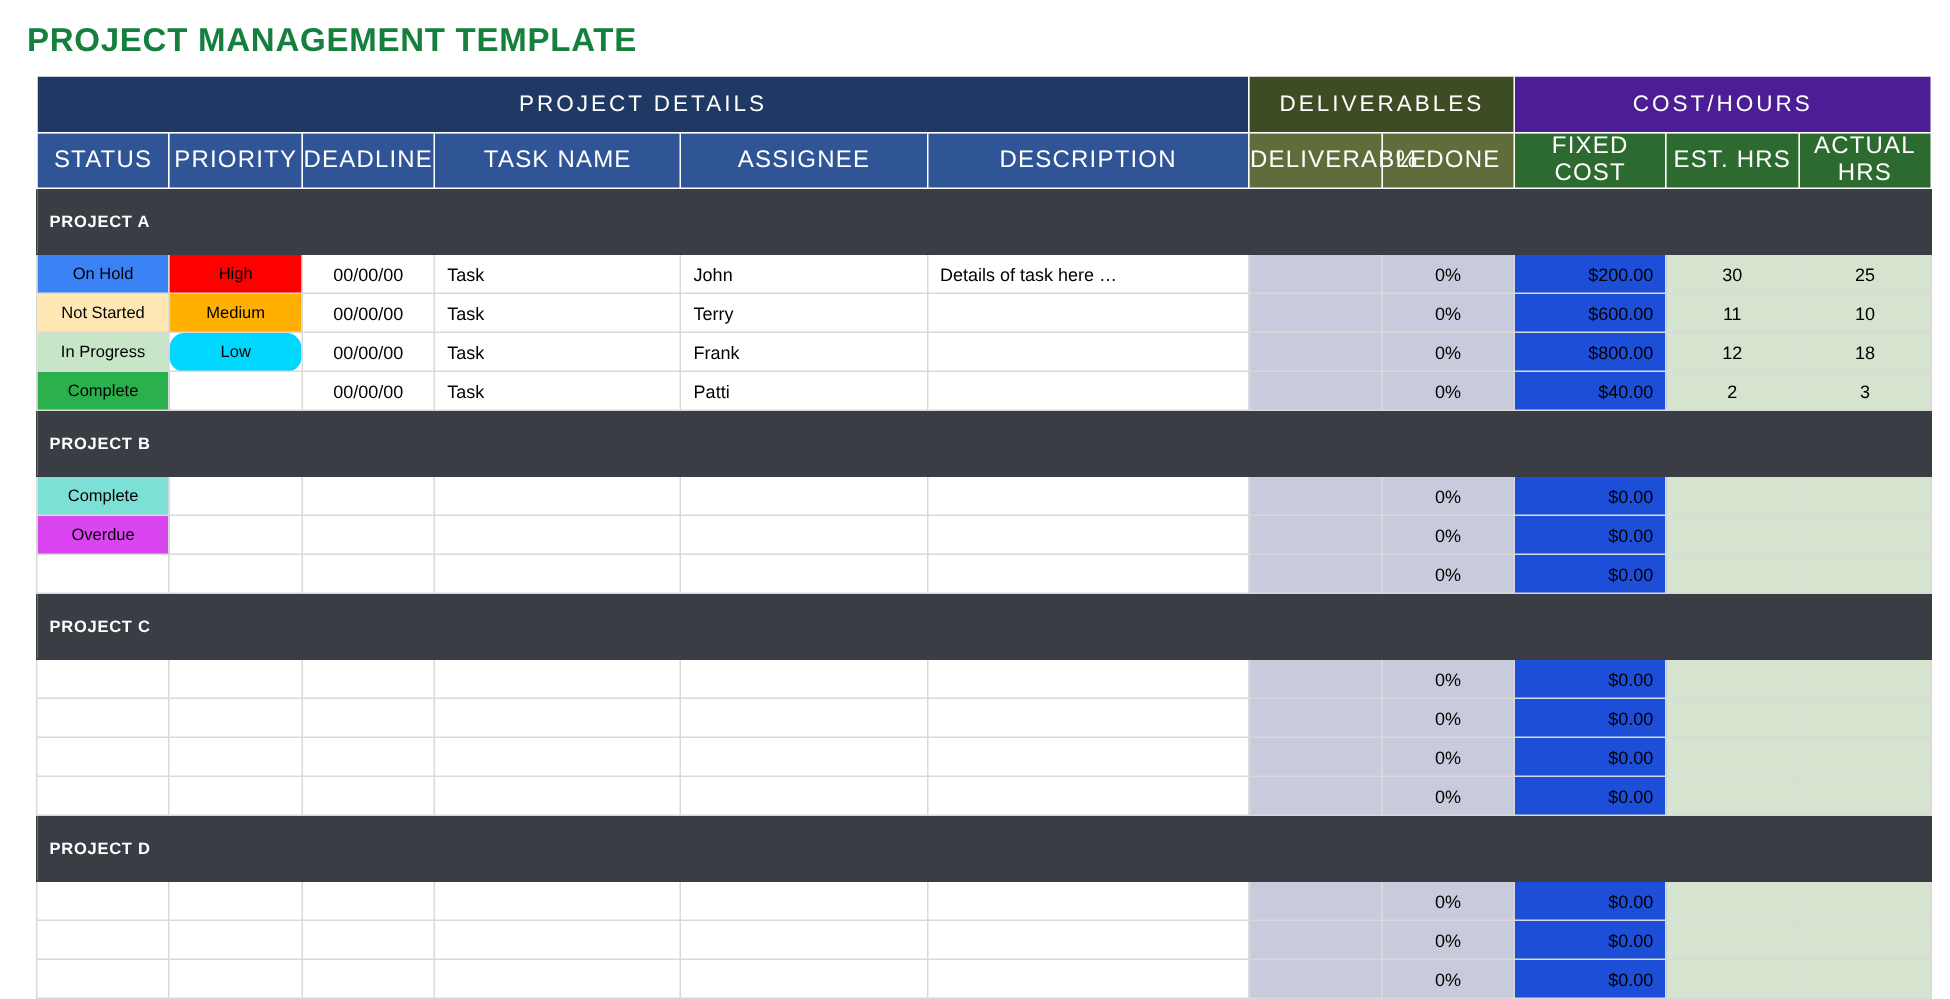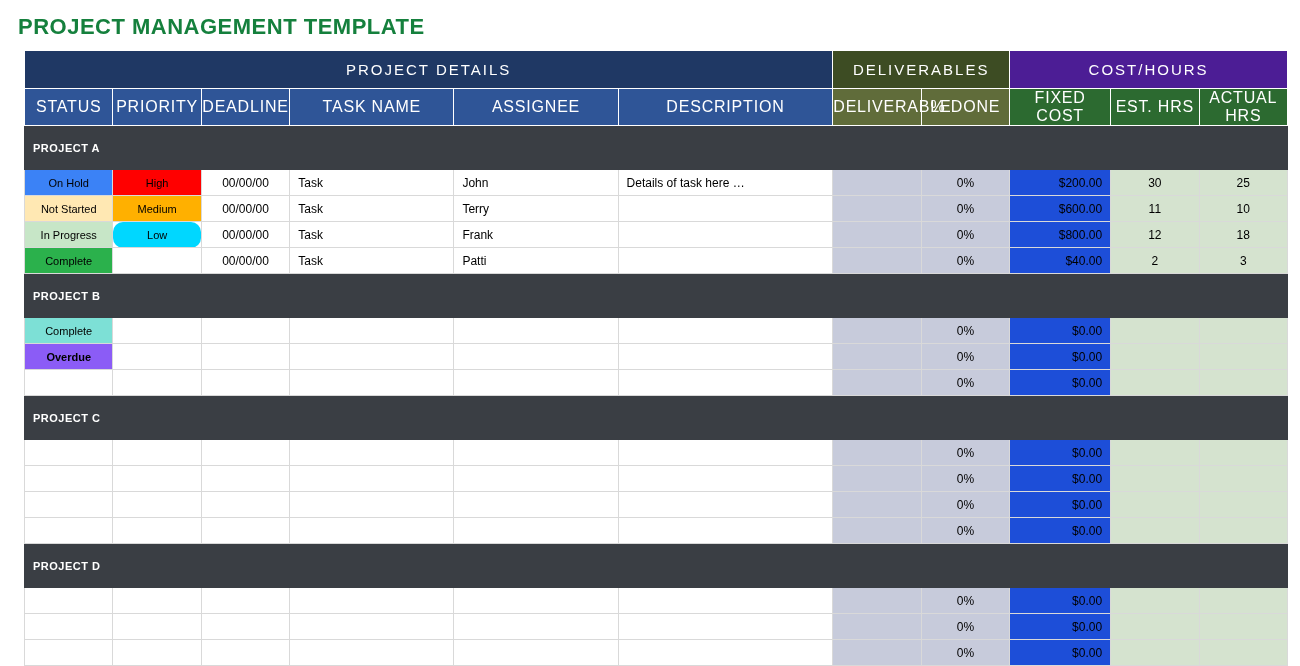--- a/index.html
+++ b/index.html
@@ -86,21 +86,21 @@
   td.cost   { background: #1d4ed8; text-align: right; }
   td.hrs    { background: #d5e3cf; text-align: center; }
 
   .status-cell, .prio-cell { text-align: center; font-size: 11px; }
   .status-cell[data-color="onhold"]      { background:#3b82f6; }
   .status-cell[data-color="notstarted"]  { background:#ffe8b3; }
   .status-cell[data-color="inprogress"]  { background:#c7e6c7; }
   .status-cell[data-color="complete"]    { background:#2bb14c; }
   .status-cell[data-color="needsreview"] { background:#a9e4e0; }
   .status-cell[data-color="approved"]    { background:#7de0d6; }
-  .status-cell[data-color="overdue"]     { background:#8b5cf6;font-weight:bold; }
+  .status-cell[data-color="overdue"]     { background:#d946ef; }
   .prio-cell[data-color="high"]   { background:#ff0000; color:#000; }
   .prio-cell[data-color="medium"] { background:#ffb000; }
   .prio-cell[data-color="low"]    { background:#00d7ff;border-radius:10px; }
 </style>
 </head>
 <body>
 
 <div class="page-title">PROJECT MANAGEMENT TEMPLATE</div>
 
 <table>

